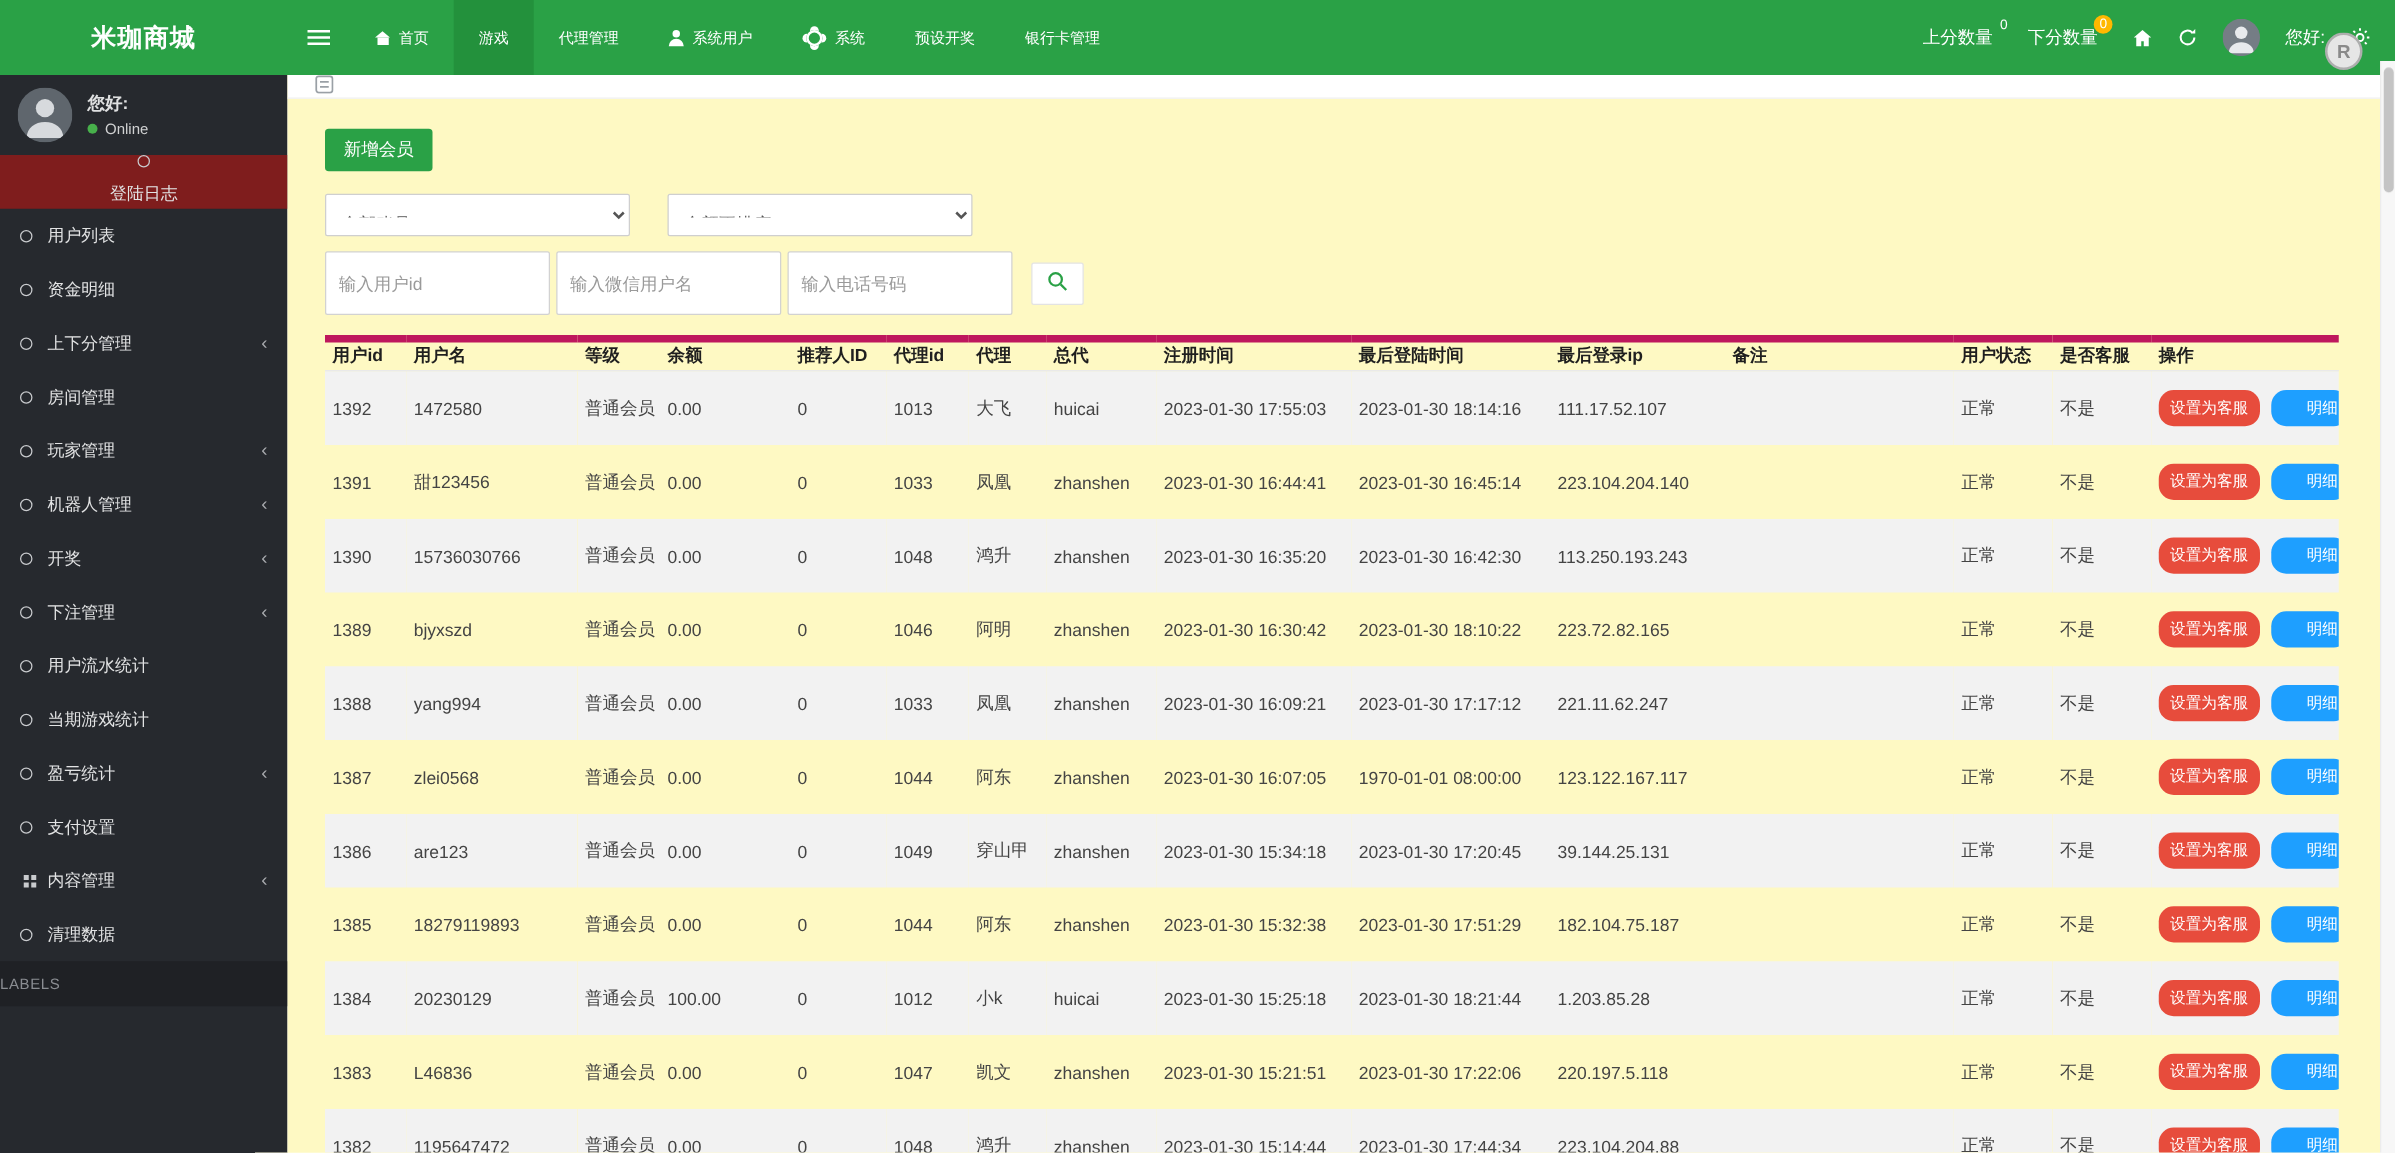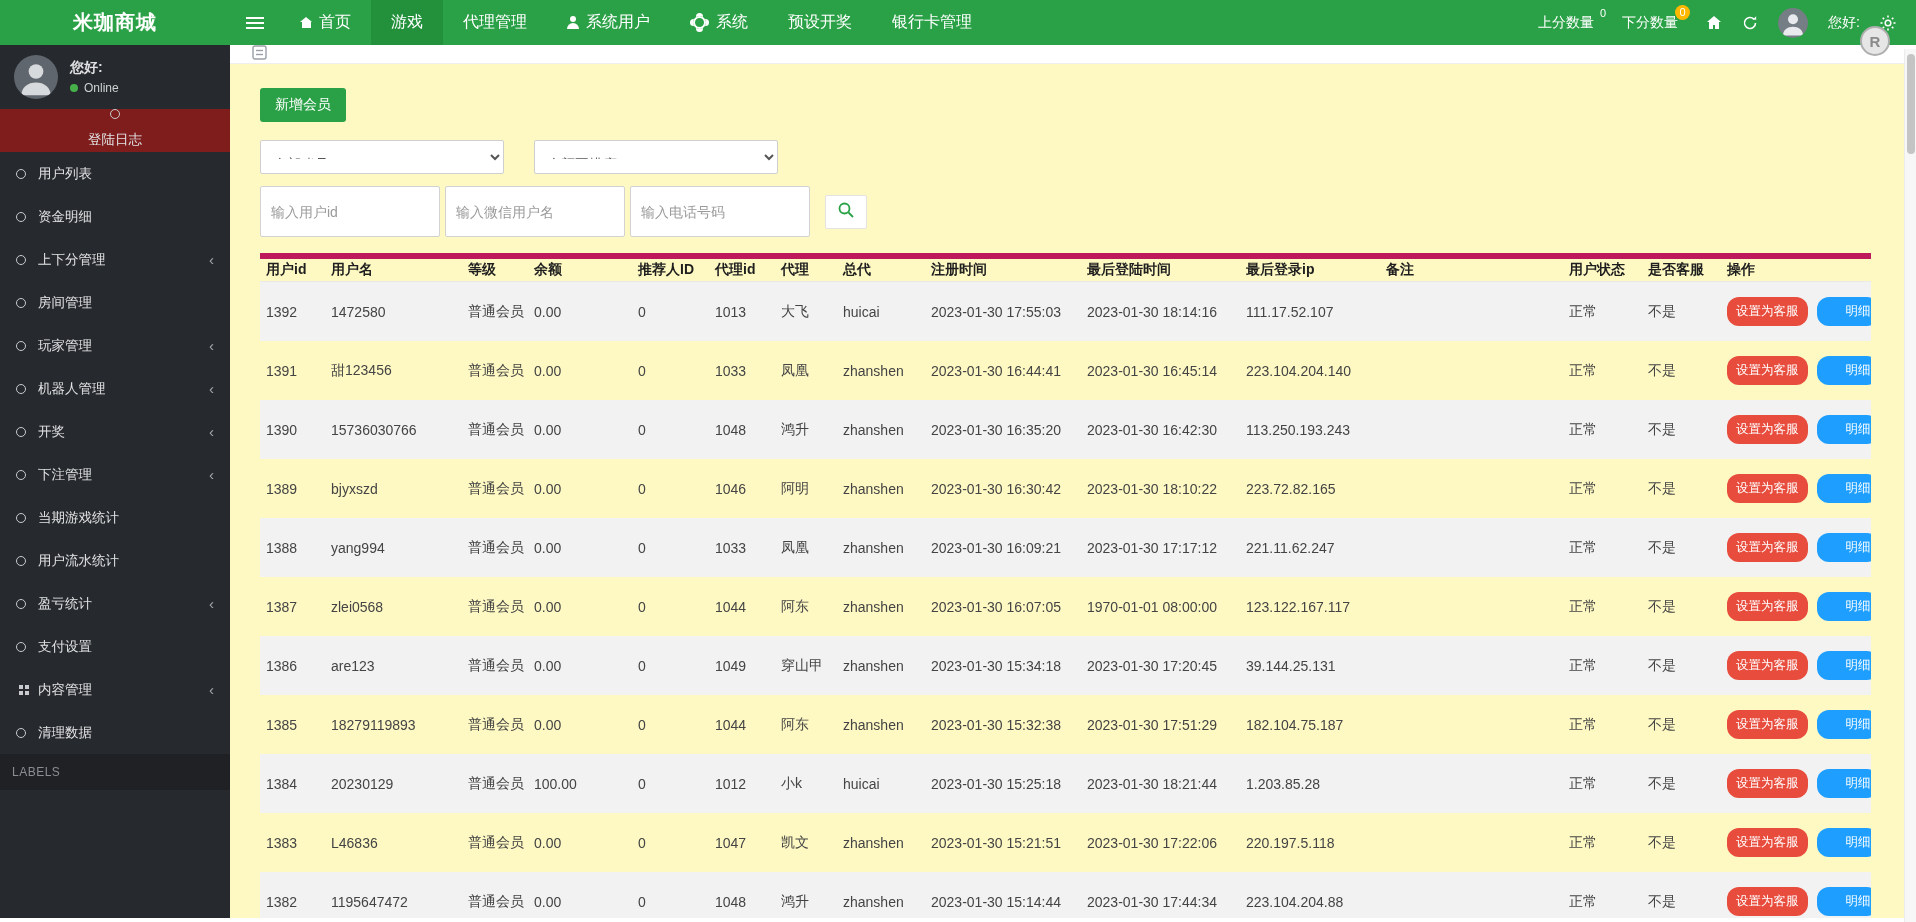--- a/index.html
+++ b/index.html
@@ -1,24 +1,24 @@
 <!DOCTYPE html>
 <html><head>
 <meta charset="utf-8">
 <style>
   * { box-sizing: border-box; margin: 0; padding: 0; }
   html,body { width: 1916px; height: 922px; overflow: hidden; }
   body { font-family: "Liberation Sans", "DejaVu Sans", sans-serif; font-size: 14px; background: #fff; }
 
   
-  .topbar { height: 45px; background: #2aa146; display: flex; align-items: stretch; color: #fff; position: relative; z-index: 10; }
+  .topbar { height: 60px; background: #2aa146; display: flex; align-items: stretch; color: #fff; position: relative; z-index: 10; }
   .logo { width: 230px; display: flex; align-items: center; justify-content: center; font-size: 20px; font-weight: bold; letter-spacing: 1px; }
   .hamburger { width: 50px; display: flex; flex-direction: column; align-items: center; justify-content: center; gap: 3px; cursor: pointer; }
   .hamburger i { display: block; width: 18px; height: 2px; background: #fff; }
-  .nav-item { display: flex; align-items: center; gap: 7px; padding: 0 20px; font-size: 16px; cursor: pointer; }
+  .nav-item { display: flex; align-items: center; gap: 7px; padding: 0 20px; font-size: 12px; cursor: pointer; }
   .nav-item.active { background: #23913c; }
   .t-icon { display: inline-flex; flex-direction: column; align-items: center; justify-content: center; }
   .icon-home::before { content:""; display:block; width:0; height:0; border-left:6px solid transparent; border-right:6px solid transparent; border-bottom:5px solid #fff; }
   .icon-home::after  { content:""; display:block; width:9px; height:6px; background:#fff; }
   .icon-user::before { content:""; display:block; width:6px; height:6px; border-radius:50%; background:#fff; }
   .icon-user::after  { content:""; display:block; width:12px; height:6px; border-radius:6px 6px 0 0; background:#fff; margin-top:1px; }
   .icon-gear-css::before { content:""; display:block; width:9px; height:9px; border:2px solid #fff; border-radius:50%; margin:3px;
       box-shadow: 0 -6px 0 -3px #fff, 0 6px 0 -3px #fff, -6px 0 0 -3px #fff, 6px 0 0 -3px #fff; }
   .topbar-right { margin-left: auto; display: flex; align-items: center; gap: 20px; padding-right: 20px; font-size: 14px; }
   .score { position: relative; cursor: pointer; padding-right: 8px; }
@@ -37,21 +37,21 @@
   .profile .greet { font-weight: bold; font-size: 14px; }
   .profile .status { display: flex; align-items: center; gap: 6px; font-size: 12px; color: #cfd0d1; margin-top: 4px; }
   .dot { width: 8px; height: 8px; border-radius: 50%; background: #47b04b; display: inline-block; }
   .side-item { display: flex; align-items: center; gap: 12px; height: 43px; padding: 0 16px; font-size: 13.5px; cursor: pointer; color: #e2e3e4; }
   .side-item.active { background: #7f1d1d; flex-direction: column; }
   .s-icon { display: inline-flex; width: 12px; justify-content: center; }
   .icon-circle { width: 10px; height: 10px; border: 1px solid #c9cbce; border-radius: 50%; }
   .icon-grid { width: 10px; height: 10px; }
   .icon-grid::before { content:""; display:block; width:4px; height:4px; background:#c9cbce; box-shadow: 6px 0 0 #c9cbce, 0 6px 0 #c9cbce, 6px 6px 0 #c9cbce; }
   .chev { margin-left: auto; color: #a7a9ad; font-size: 15px; }
-  .labels { height: 36px; line-height: 36px; background: #1f2125; color: #8a8d92; font-size: 12px; padding-left: 12px; letter-spacing: .5px; }
+  .labels { height: 36px; line-height: 36px; background: #1f2125; color: #8a8d92; font-size: 12px; padding-left: 0; letter-spacing: .5px; }
   .side-fill { flex: 1; }
 
   
   .main { flex: 1; background: #fef9c3; display: flex; flex-direction: column; overflow: hidden; }
   .content-strip { height: 32px; display: flex; align-items: center; padding: 0 22px; border-bottom: 1px solid #efefef; background: #fff; }
   .content { padding: 24px 30px 0 30px; }
   .btn-add { background: #2aa146; color: #fff; border: none; border-radius: 3px; padding: 8px 15px; font-size: 14px; cursor: pointer; }
   .filter-row { display: flex; gap: 30px; margin-top: 18px; }
   .sel { width: 244px; height: 34px; border: 1px solid #cfcfcf; border-radius: 2px; font-size: 14px; color: #555; padding: 14px 8px; background: #fff; }
   .search-row { display: flex; align-items: center; margin-top: 12px; gap: 5px; }
@@ -236,27 +236,27 @@
         </div>
 
         <div class="side-item">
           <span class="s-icon icon-circle"></span>
           <span>下注管理</span>
           <span class="chev">‹</span>
         </div>
 
         <div class="side-item">
           <span class="s-icon icon-circle"></span>
+          <span>用户流水统计</span>
+
+        </div>
+
+        <div class="side-item">
+          <span class="s-icon icon-circle"></span>
           <span>当期游戏统计</span>
-
-        </div>
-
-        <div class="side-item">
-          <span class="s-icon icon-circle"></span>
-          <span>用户流水统计</span>
 
         </div>
 
         <div class="side-item">
           <span class="s-icon icon-circle"></span>
           <span>盈亏统计</span>
           <span class="chev">‹</span>
         </div>
 
         <div class="side-item">

